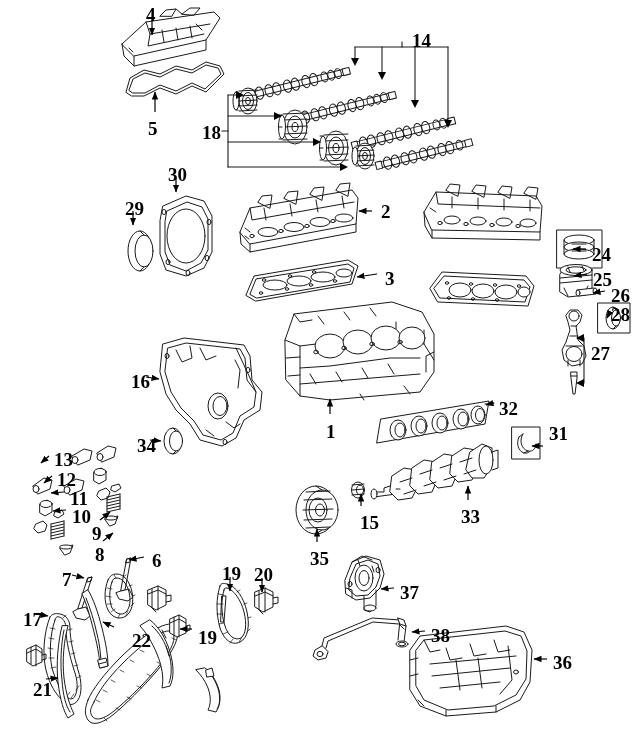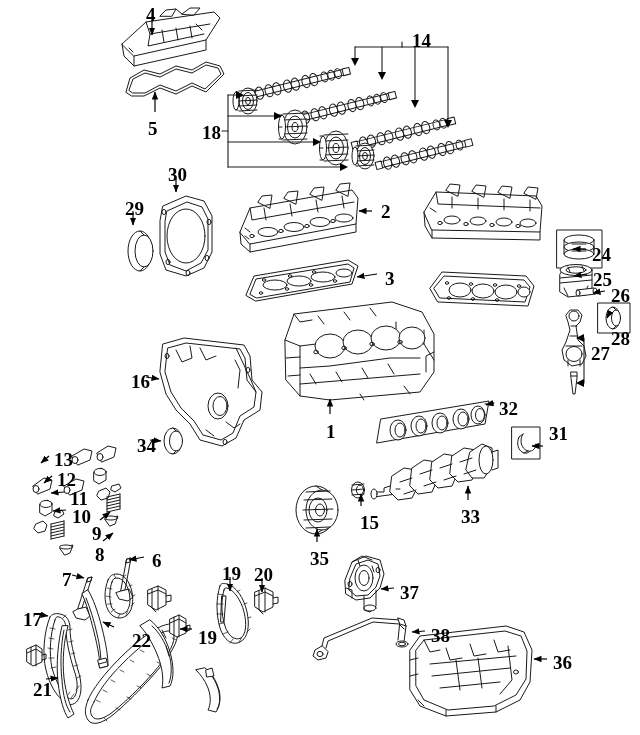--- a/index.html
+++ b/index.html
@@ -710,21 +710,21 @@
       <div class="lbl" style="left: 198px; top: 628px;">19</div>
       <div class="lbl" style="left: 222px; top: 564px;">19</div>
       <div class="lbl" style="left: 254px; top: 565px;">20</div>
       <div class="lbl" style="left: 33px; top: 680px;">21</div>
       <div class="lbl" style="left: 120px; top: 631px; margin-left: 12px;">22</div>
       <div class="lbl" style="left: 202px; top: 123px;">18</div>
       <div class="lbl" style="left: 592px; top: 245px;">24</div>
       <div class="lbl" style="left: 593px; top: 270px;">25</div>
       <div class="lbl" style="left: 611px; top: 286px;">26</div>
       <div class="lbl" style="left: 591px; top: 344px;">27</div>
-      <div class="lbl" style="left: 611px; top: 305px; margin-top: 24px;">28</div>
+      <div class="lbl" style="left: 611px; top: 305px;">28</div>
       <div class="lbl" style="left: 125px; top: 199px;">29</div>
       <div class="lbl" style="left: 168px; top: 165px;">30</div>
       <div class="lbl" style="left: 549px; top: 424px;">31</div>
       <div class="lbl" style="left: 499px; top: 399px;">32</div>
       <div class="lbl" style="left: 461px; top: 507px;">33</div>
       <div class="lbl" style="left: 137px; top: 436px;">34</div>
       <div class="lbl" style="left: 310px; top: 549px;">35</div>
       <div class="lbl" style="left: 553px; top: 653px;">36</div>
       <div class="lbl" style="left: 400px; top: 583px;">37</div>
       <div class="lbl" style="left: 431px; top: 626px;">38</div>

